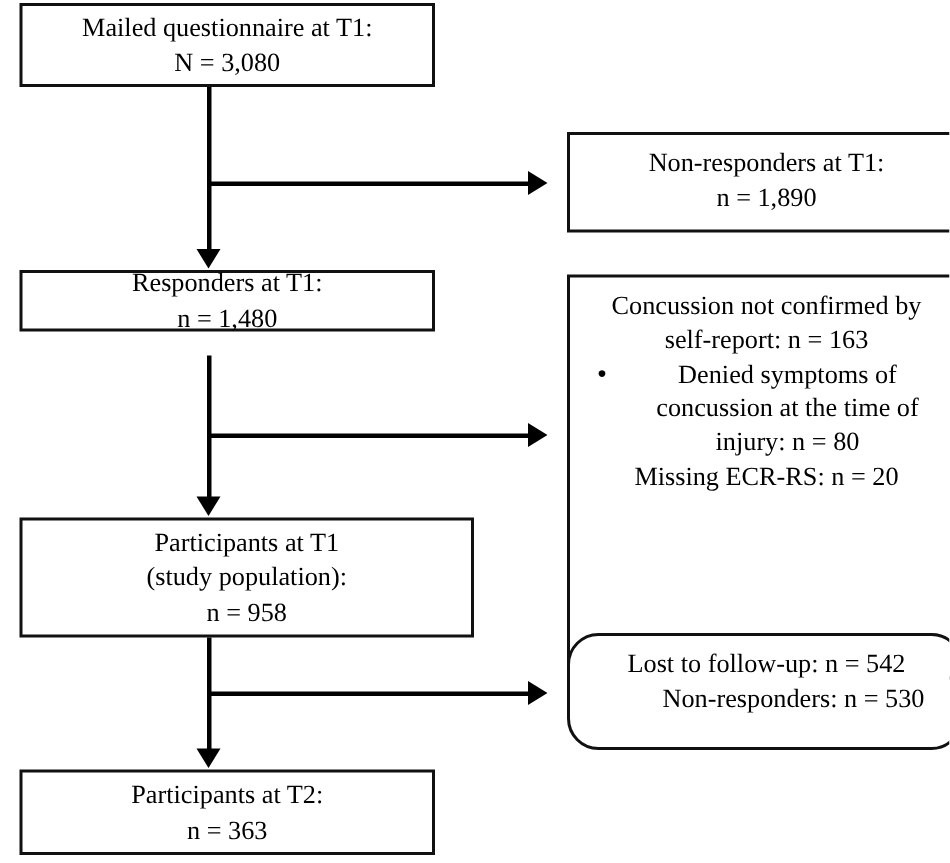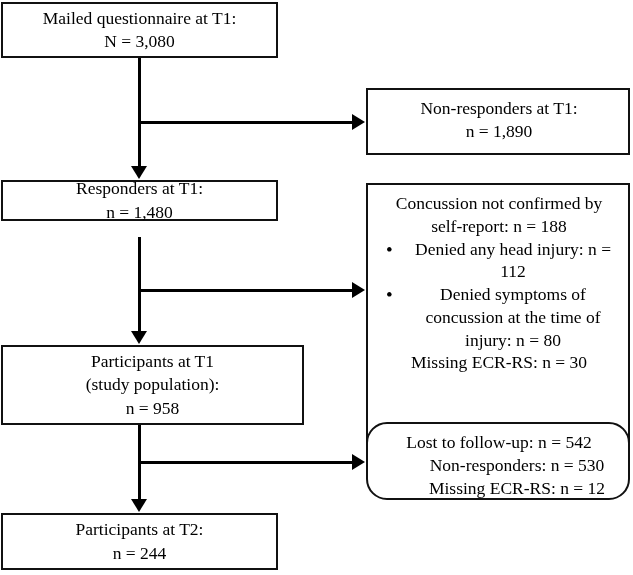--- a/index.html
+++ b/index.html
@@ -14,20 +14,21 @@
     background: #ffffff;
     font-family: "Liberation Serif", "DejaVu Serif", serif;
     color: #000000;
     overflow: hidden;
   }
   .box {
     position: absolute;
     border: 2px solid #111111;
     background: #ffffff;
     box-sizing: border-box;
+    margin-left: 12px;
   }
   .box-center {
     display: flex;
     flex-direction: column;
     align-items: center;
     justify-content: center;
     text-align: center;
     line-height: 1.32;
   }
   .box-left {
@@ -111,44 +112,42 @@
   </div>
 
   <div class="line v-line" style="left:138px; top:237px; height:98px;"></div>
   <div class="arrow-down" style="left:131px; top:331px;"></div>
 
   <div class="line h-line" style="left:138px; top:289px; width:222px;"></div>
   <div class="arrow-right" style="left:352px; top:282px;"></div>
 
   <div class="box box-left fs" style="left:366px; top:183px; width:264px; height:270px;">
     <div>Concussion not confirmed by</div>
-    <div>self-report: n = 188</div>
+    <div>self-report: n = 163</div>
     <ul class="bullet-list">
-      <li>Denied any head injury: n = 112</li>
       <li>Denied symptoms of concussion at the time of injury: n = 80</li>
     </ul>
-    <div>Missing ECR-RS: n = 30</div>
+    <div>Missing ECR-RS: n = 20</div>
   </div>
 
   <div class="box box-center fs" style="left:1px; top:345px; width:303px; height:80px;">
     <div>Participants at T1</div>
     <div>(study population):</div>
     <div>n = 958</div>
   </div>
 
   <div class="line v-line" style="left:138px; top:425px; height:78px;"></div>
   <div class="arrow-down" style="left:131px; top:499px;"></div>
 
   <div class="line h-line" style="left:138px; top:461px; width:222px;"></div>
   <div class="arrow-right" style="left:352px; top:454px;"></div>
 
   <div class="box box-left fs" style="left:366px; top:422px; width:264px; height:78px;border-radius:21px;">
     <div>Lost to follow-up: n = 542</div>
     <div class="indent-1">Non-responders: n = 530</div>
-    <div class="indent-1">Missing ECR-RS: n = 12</div>
   </div>
 
   <div class="box box-center fs" style="left:1px; top:513px; width:277px; height:57px;align-items:center;">
     <div>Participants at T2:</div>
-    <div>n = 244</div>
+    <div>n = 363</div>
   </div>
 
 </div>
 
 </body></html>

